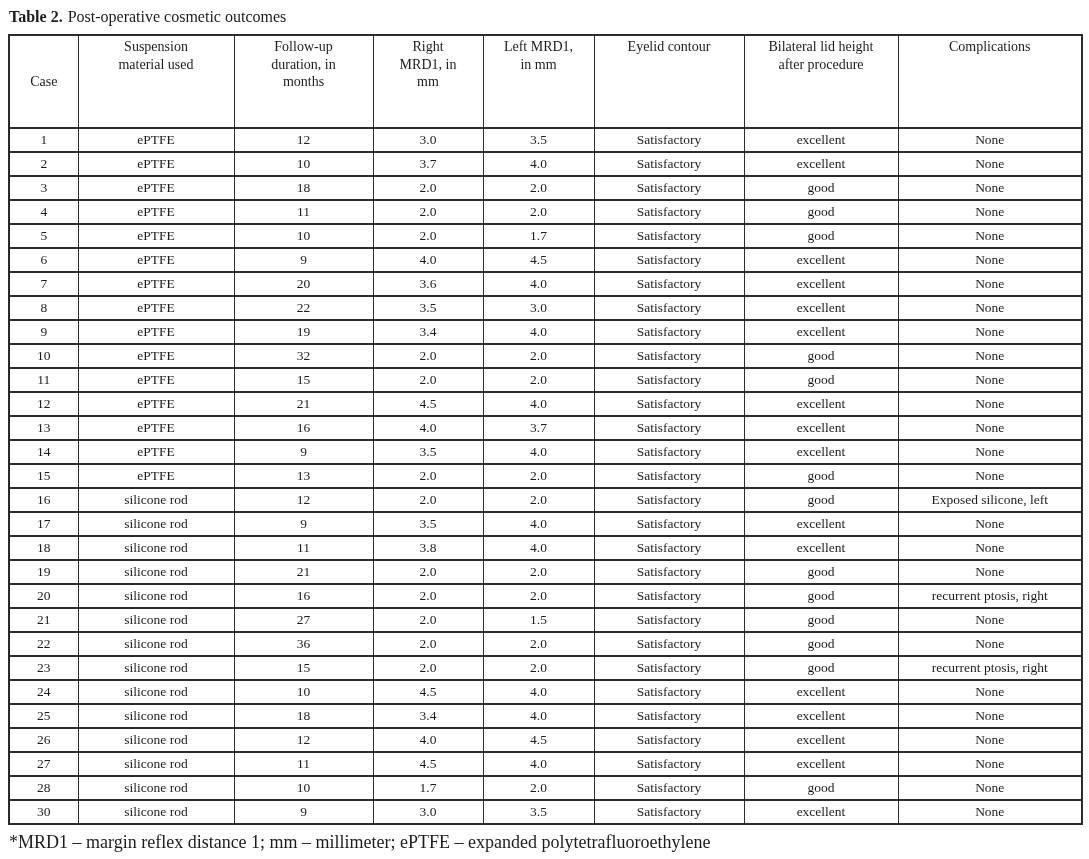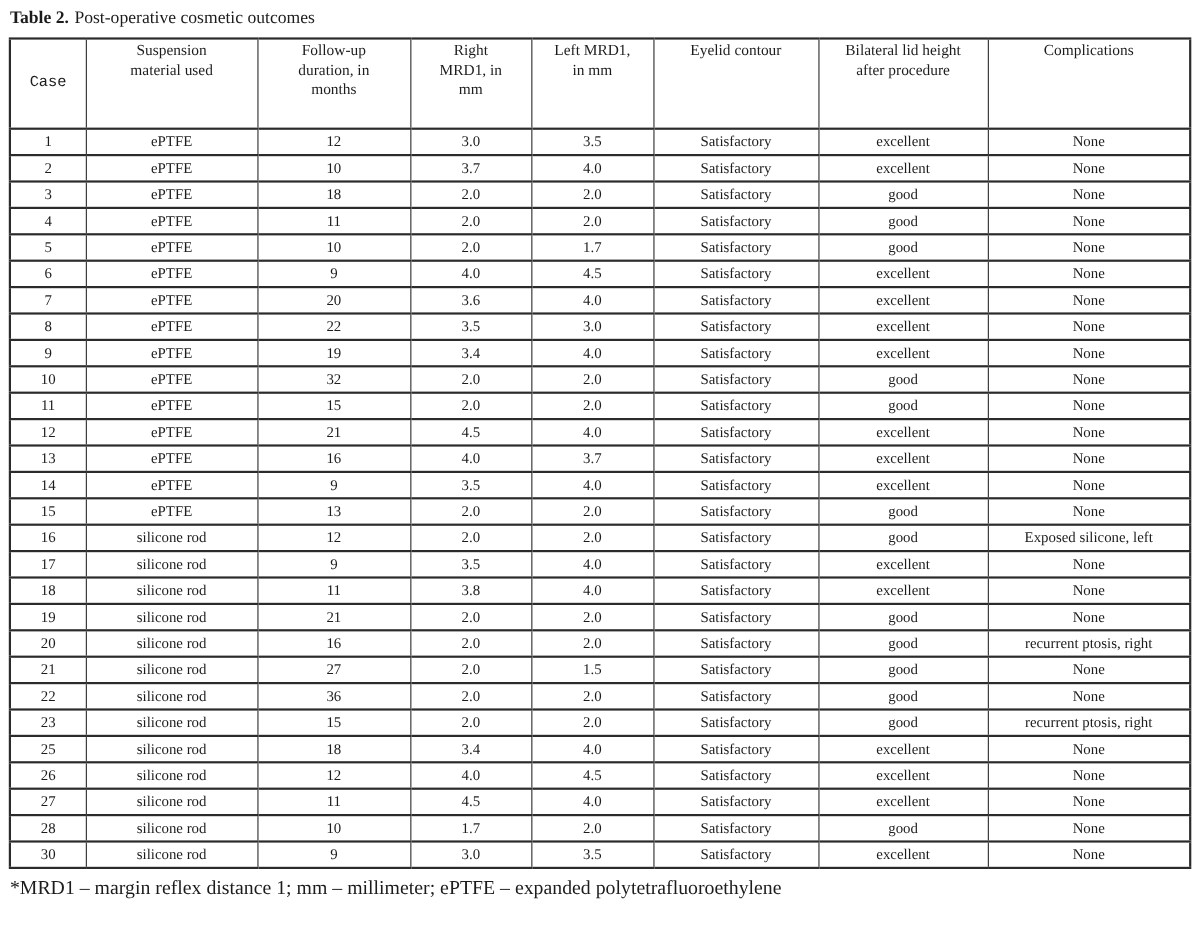--- a/index.html
+++ b/index.html
@@ -44,28 +44,27 @@
     border-width: 2px 1px;
     overflow: hidden;
   }
   table.outcomes th {
     font-weight: normal;
     font-size: 14px;
     line-height: 17.5px;
     text-align: center;
     vertical-align: top;
     padding: 2px 2px 0 2px;
-    height: 82px;
+    height: 93px;
     white-space: pre-line;
     box-sizing: border-box;
   }
   table.outcomes th.case-col {
     vertical-align: middle;
     padding-top: 0;
-    font-family: Liberation Mono, monospace;
   }
   table.outcomes td {
     height: 22px;
     font-size: 13.5px;
     line-height: 14px;
     text-align: center;
     vertical-align: middle;
     padding: 0 2px;
     white-space: nowrap;
   }
@@ -340,20 +339,30 @@
           <td>23</td>
           <td>silicone rod</td>
           <td>15</td>
           <td>2.0</td>
           <td>2.0</td>
           <td>Satisfactory</td>
           <td>good</td>
           <td>recurrent ptosis, right</td>
         </tr>
         <tr>
+          <td>24</td>
+          <td>silicone rod</td>
+          <td>10</td>
+          <td>4.5</td>
+          <td>4.0</td>
+          <td>Satisfactory</td>
+          <td>excellent</td>
+          <td>None</td>
+        </tr>
+        <tr>
           <td>25</td>
           <td>silicone rod</td>
           <td>18</td>
           <td>3.4</td>
           <td>4.0</td>
           <td>Satisfactory</td>
           <td>excellent</td>
           <td>None</td>
         </tr>
         <tr>

